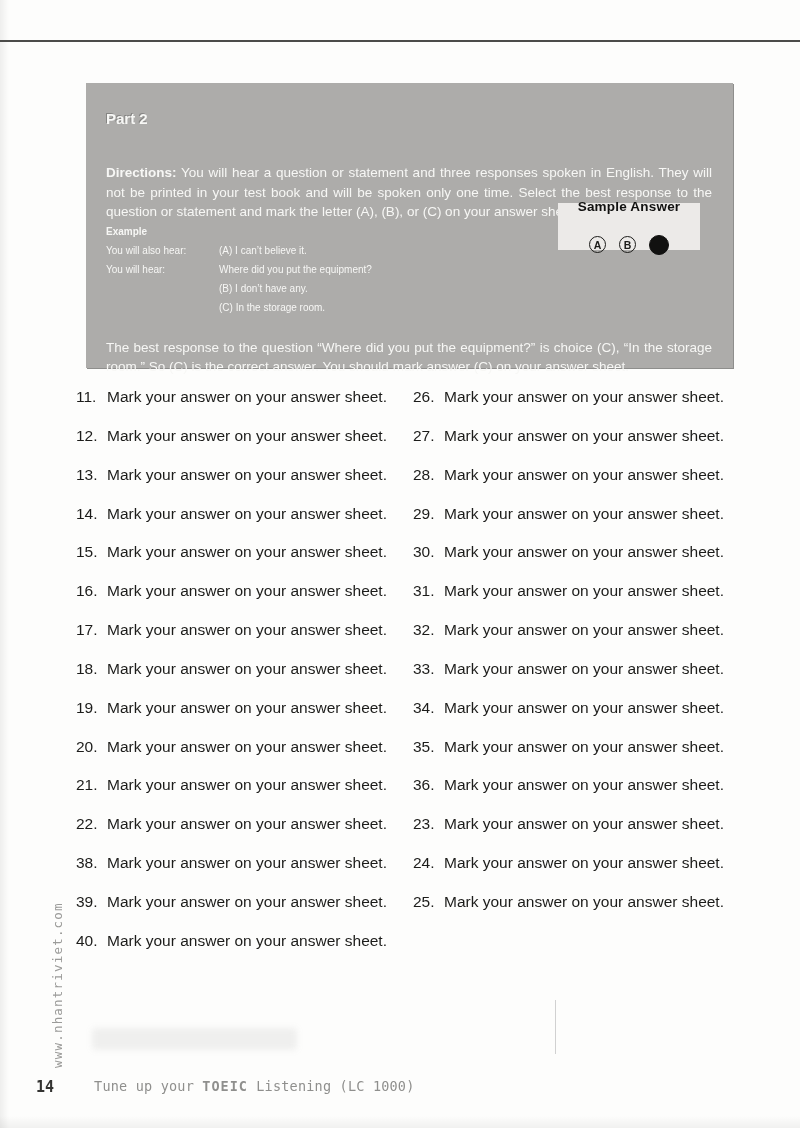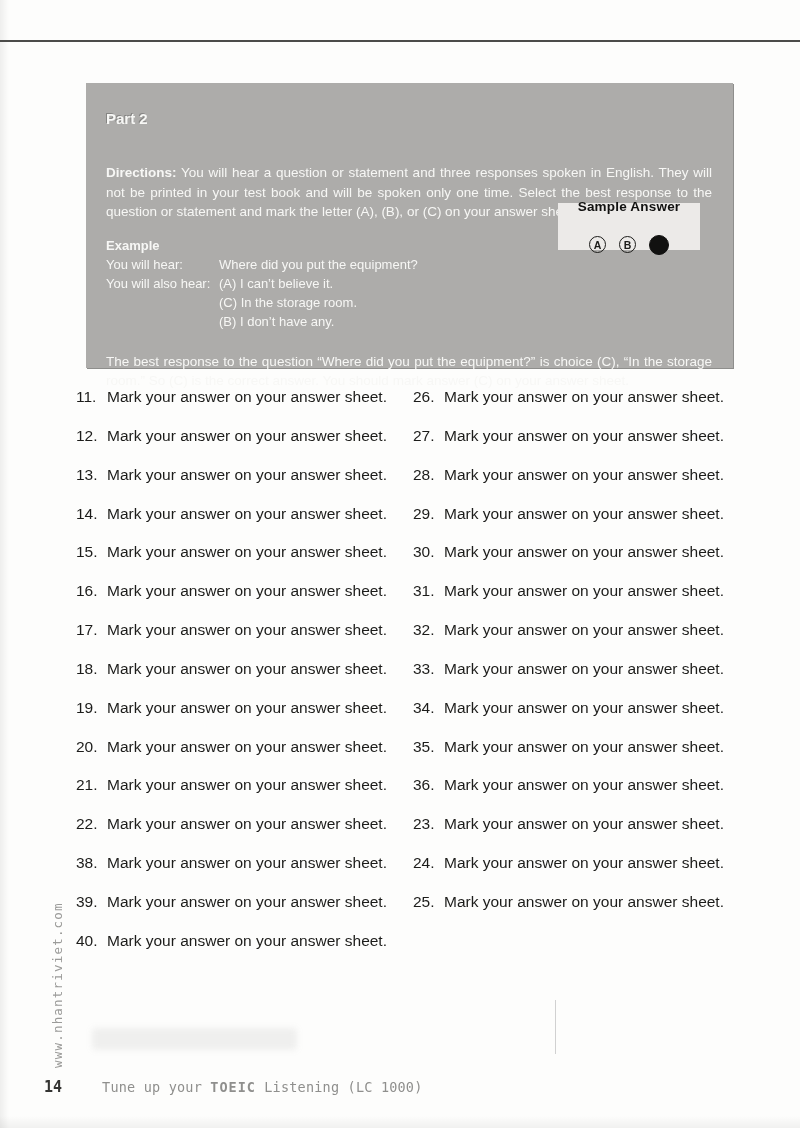--- a/index.html
+++ b/index.html
@@ -41,21 +41,21 @@
     text-shadow: -1px -1px 0 rgba(60,60,60,0.35);
   }
   .directions {
     margin-top: 36px;
     font-size: 13.5px;
     line-height: 19.5px;
     text-align: justify;
     width: 606px;
   }
   .directions b { font-weight: bold; }
-  .example { margin-top: 14px; font-size: 13px; line-height: 19px; }
+  .example { font-size: 10px; line-height: 19px; }
   .example-title { font-weight: bold; }
   .ex-row { display: flex; }
   .ex-label { width: 113px; flex: 0 0 113px; }
   .ex-text { flex: 1; }
   
   .sample-box {
     position: absolute;
     top: 120px; right: 33px;
     width: 142px; height: 47px;
     background: var(--sample-box, #eceae8);
@@ -109,22 +109,22 @@
     writing-mode: vertical-rl;
     transform: rotate(180deg);
     font-family: "DejaVu Sans Mono", monospace;
     font-size: 12.5px;
     letter-spacing: 1.2px;
     color: #9b9b99;
   }
   
   .footer {
     position: absolute;
-    left: 44px; top: 1078px;
-    display: flex; align-items: center;
+    left: 36px; top: 1078px;
+    display: flex; align-items: flex-start;
   }
   .pagenum {
     font-size: 15px; font-weight: bold;
     color: var(--footer-dark, #343432);
     font-family: "DejaVu Sans Mono", monospace;
   }
   .booktitle {
     margin-left: 40px;
     font-family: "DejaVu Sans Mono", monospace;
     font-size: 13.5px;
@@ -157,34 +157,34 @@
 
   <section class="dir-box">
     <h2 class="part-title">Part 2</h2>
 
     <p class="directions"><b>Directions:</b> <span>You will hear a question or statement and three responses spoken in English. They will not be printed in your test book and will be spoken only one time. Select the best response to the question or statement and mark the letter (A), (B), or (C) on your answer sheet.</span></p>
 
     <div class="example">
       <div class="example-title">Example</div>
       <div>
           <div class="ex-row">
+            <span class="ex-label">You will also hear:</span>
+            <span class="ex-text">(A) I can’t believe it.</span>
+          </div>
+          <div class="ex-row">
             <span class="ex-label">You will hear:</span>
             <span class="ex-text">Where did you put the equipment?</span>
           </div>
           <div class="ex-row">
-            <span class="ex-label">You will also hear:</span>
-            <span class="ex-text">(A) I can’t believe it.</span>
+            <span class="ex-label"></span>
+            <span class="ex-text">(B) I don’t have any.</span>
           </div>
           <div class="ex-row">
             <span class="ex-label"></span>
             <span class="ex-text">(C) In the storage room.</span>
-          </div>
-          <div class="ex-row">
-            <span class="ex-label"></span>
-            <span class="ex-text">(B) I don’t have any.</span>
           </div>
         </div>
     </div>
 
     <div class="sample-box">
       <div class="sample-title">Sample Answer</div>
       <div class="sample-options">
           <span class="bubble">A</span>
           <span class="bubble">B</span>
           <span class="bubble filled"></span>

